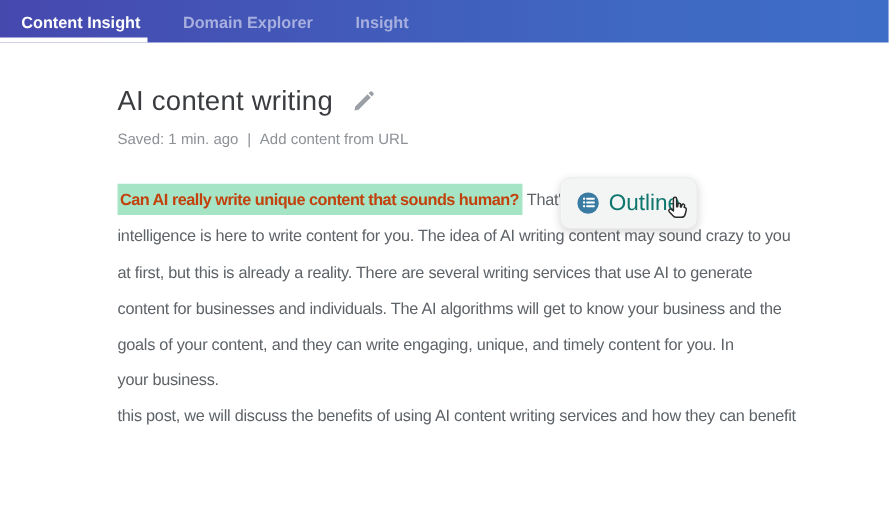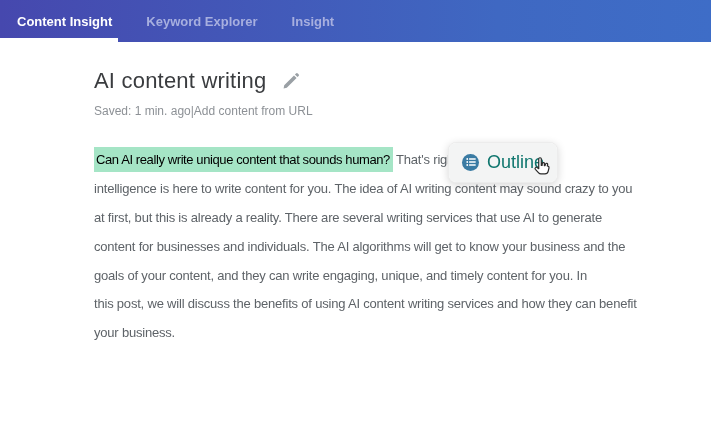--- a/index.html
+++ b/index.html
@@ -5,21 +5,21 @@
   * { margin: 0; padding: 0; box-sizing: border-box; }
   html, body { width: 711px; height: 425px; }
   body {
     font-family: "Liberation Sans", sans-serif;
     background: #ffffff;
     position: relative;
     overflow: hidden;
   }
   
   .nav {
-    position: absolute; top: 0; left: 0; width: 711px; height: 42px;
+    position: absolute; top: 0; left: 0; width: 711px; height: 34px;
     background: linear-gradient(90deg, #4648ae 0%, #3f68c2 70%, #3e6dc7 100%);
     display: flex; align-items: center; gap: 34px; padding-left: 17px;
   }
   .nav .tab {
     font-size: 13px; font-weight: bold; color: #a7afdf;
     cursor: pointer; white-space: nowrap;
   }
   .nav .tab.active { color: #ffffff; }
   .nav-indicator {
     position: absolute; left: 0; bottom: 0; width: 118px; height: 4px;
@@ -27,32 +27,32 @@
   }
   
   .title-row {
     position: absolute; left: 94px; top: 68px;
     display: flex; align-items: center; gap: 16px;
   }
   .doc-title { font-size: 22px; font-weight: 500; color: #3a3c3f; letter-spacing: 0.2px; text-align: center; }
   .pencil-btn { cursor: pointer; display: flex; align-items: center; }
   .meta-row {
     position: absolute; left: 94px; top: 104px;
-    display: flex; align-items: center; 
+    display: flex; align-items: center; gap: 7px;
     font-size: 12px; color: #8d9196;
   }
   .meta-link { cursor: pointer; }
   
   .editor {
     position: absolute; left: 94px; top: 146px; width: 615px;
     font-size: 13px; color: #5e6368; letter-spacing: -0.2px;
   }
   .line { line-height: 28.9px; height: 28.9px; white-space: nowrap; }
   .hl {
-    background: #a5e5c6; color: #000000; font-weight: normal;
+    background: #a5e5c6; color: #c2410c; font-weight: bold;
     padding: 5px 3px 5px 2px; letter-spacing: -0.4px;
   }
   
   .menu {
     position: absolute; left: 448px; top: 142px; width: 110px;
     background: #ffffff; border: 1px solid #ececec; border-radius: 8px;
     box-shadow: 0 2px 8px rgba(0,0,0,0.16);
     z-index: 5; overflow: hidden;
   }
   .menu-item {
@@ -68,21 +68,21 @@
   }
   .menu-item .mlabel { font-size: 18px; font-weight: 500; color: #0f766e; }
   
   .cursor { position: absolute; left: 532px; top: 155px; z-index: 9; }
 </style>
 </head>
 <body>
 
 <div class="nav">
   <span class="tab active">Content Insight</span>
-  <span class="tab">Keyword Explorer</span>
+  <span class="tab">Domain Explorer</span>
   <span class="tab">Insight</span>
   <div class="nav-indicator"></div>
 </div>
 
 <div class="title-row">
   <span class="doc-title">AI content writing</span>
   <span class="pencil-btn">
     <svg width="18" height="18" viewBox="0 0 18 18">
       <path d="M2.2 13.2 L1.6 16.4 L4.8 15.8 L14.6 6 L12 3.4 Z M12.9 2.5 L15.5 5.1 L16.6 4 a1.3 1.3 0 0 0 0-1.8 L15.8 1.4 a1.3 1.3 0 0 0-1.8 0 Z" fill="#9aa0a5"></path>
     </svg>
@@ -94,22 +94,22 @@
   <span>|</span>
   <span class="meta-link">Add content from URL</span>
 </div>
 
 <div class="editor">
   <div class="line"><span class="hl">Can AI really write unique content that sounds human?</span><span> That's right. Artificial</span></div>
   <div class="line"><span>intelligence is here to write content for you. The idea of AI writing content may sound crazy to you</span></div>
   <div class="line"><span>at first, but this is already a reality. There are several writing services that use AI to generate</span></div>
   <div class="line"><span>content for businesses and individuals. The AI algorithms will get to know your business and the</span></div>
   <div class="line"><span>goals of your content, and they can write engaging, unique, and timely content for you. In</span></div>
+  <div class="line"><span>your business.</span></div>
   <div class="line"><span>this post, we will discuss the benefits of using AI content writing services and how they can benefit</span></div>
-  <div class="line"><span>your business.</span></div>
 </div>
 
 <div class="menu">
   <div class="menu-item hovered">
     <span class="circle">
       <svg width="10" height="10" viewBox="0 0 12 12">
         <g fill="#fff">
             <circle cx="1.5" cy="2.4" r="1.1"></circle>
             <circle cx="1.5" cy="6" r="1.1"></circle>
             <circle cx="1.5" cy="9.6" r="1.1"></circle>

